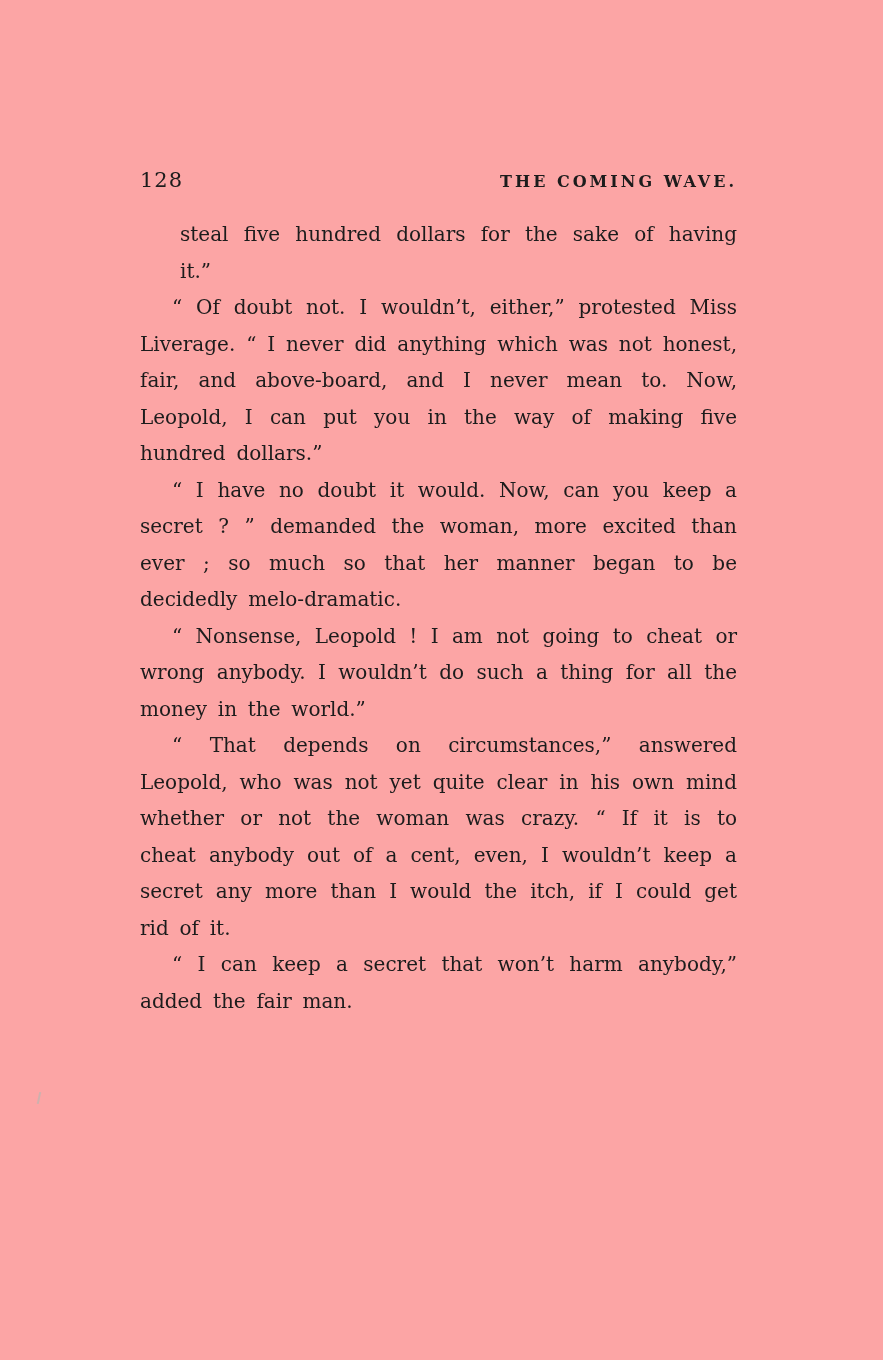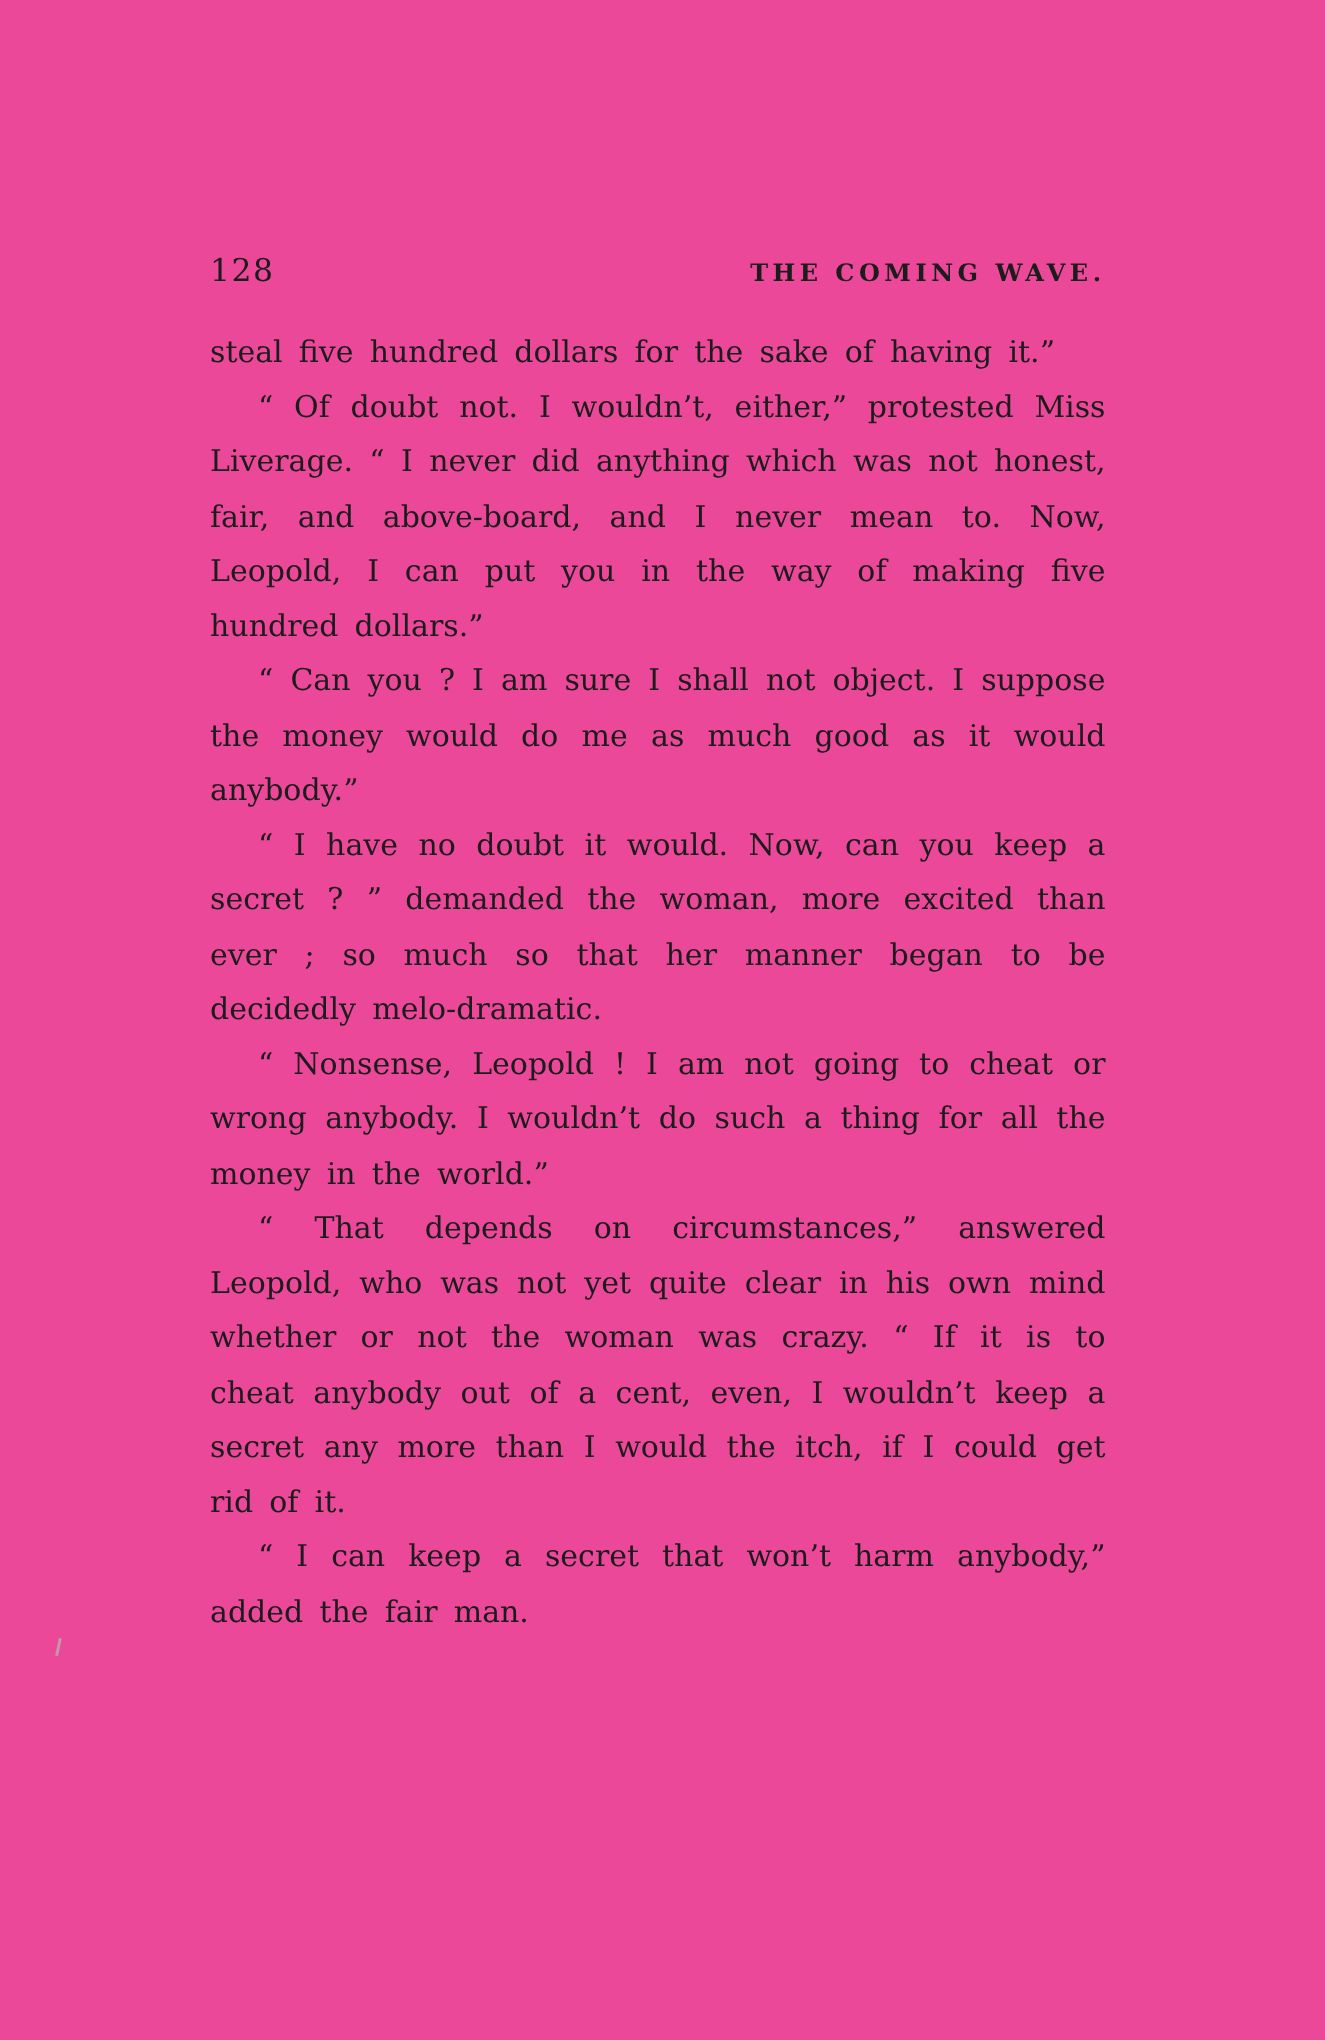--- a/index.html
+++ b/index.html
@@ -5,21 +5,21 @@
   html, body {
     margin: 0;
     padding: 0;
     background: #e9e9e7;
   }
   .page {
     position: relative;
     width: 883px;
     height: 1360px;
     margin: 0 auto;
-    background: #ec4899;
+    background: #fca5a5;
     box-sizing: border-box;
     padding: 168px 146px 0 140px;
     font-family: "DejaVu Serif", "Liberation Serif", serif;
     color: #1c1c1c;
     overflow: hidden;
   }
   .page-header {
     position: relative;
     height: 32px;
     margin-bottom: 16px;
@@ -46,20 +46,21 @@
     line-height: 36.5px;
     text-align: justify;
     word-spacing: 0.22em;
   }
   .page-body p {
     margin: 0;
     text-indent: 32px;
   }
   .page-body p.first {
     text-indent: 0;
+    margin-left: 40px;
   }
   .scan-artifact {
     position: absolute;
     left: 38px;
     top: 1092px;
     width: 2px;
     height: 12px;
     background: #b9b7b2;
     transform: rotate(12deg);
     opacity: 0.7;
@@ -71,21 +72,20 @@
 <div class="page">
 
   <div class="page-header">
     <span class="page-number">128</span>
     <span class="running-title">THE COMING WAVE.</span>
   </div>
 
   <div class="page-body">
     <p class="first">steal five hundred dollars for the sake of having it.”</p>
     <p>“ Of doubt not.  I wouldn’t, either,” protested Miss Liverage.  “ I never did anything which was not honest, fair, and above-board, and I never mean to.  Now, Leopold, I can put you in the way of making five hundred dollars.”</p>
-    <p>“ Can you ?  I am sure I shall not object.  I suppose the money would do me as much good as it would anybody.”</p>
     <p>“ I have no doubt it would.  Now, can you keep a secret ? ” demanded the woman, more excited than ever ; so much so that her manner began to be decidedly melo-dramatic.</p>
     <p>“ Nonsense, Leopold !  I am not going to cheat or wrong anybody.  I wouldn’t do such a thing for all the money in the world.”</p>
     <p>“ That depends on circumstances,” answered Leopold, who was not yet quite clear in his own mind whether or not the woman was crazy.  “ If it is to cheat anybody out of a cent, even, I wouldn’t keep a secret any more than I would the itch, if I could get rid of it.</p>
     <p>“ I can keep a secret that won’t harm anybody,” added the fair man.</p>
   </div>
 
   <div class="scan-artifact"></div>
 
 </div>
 

